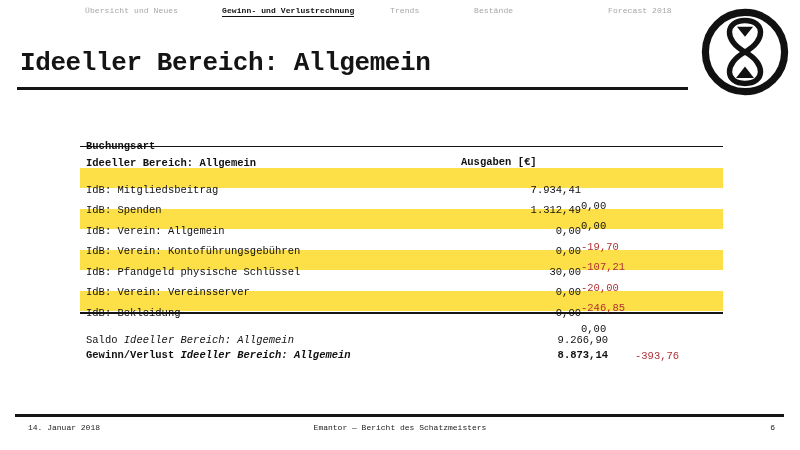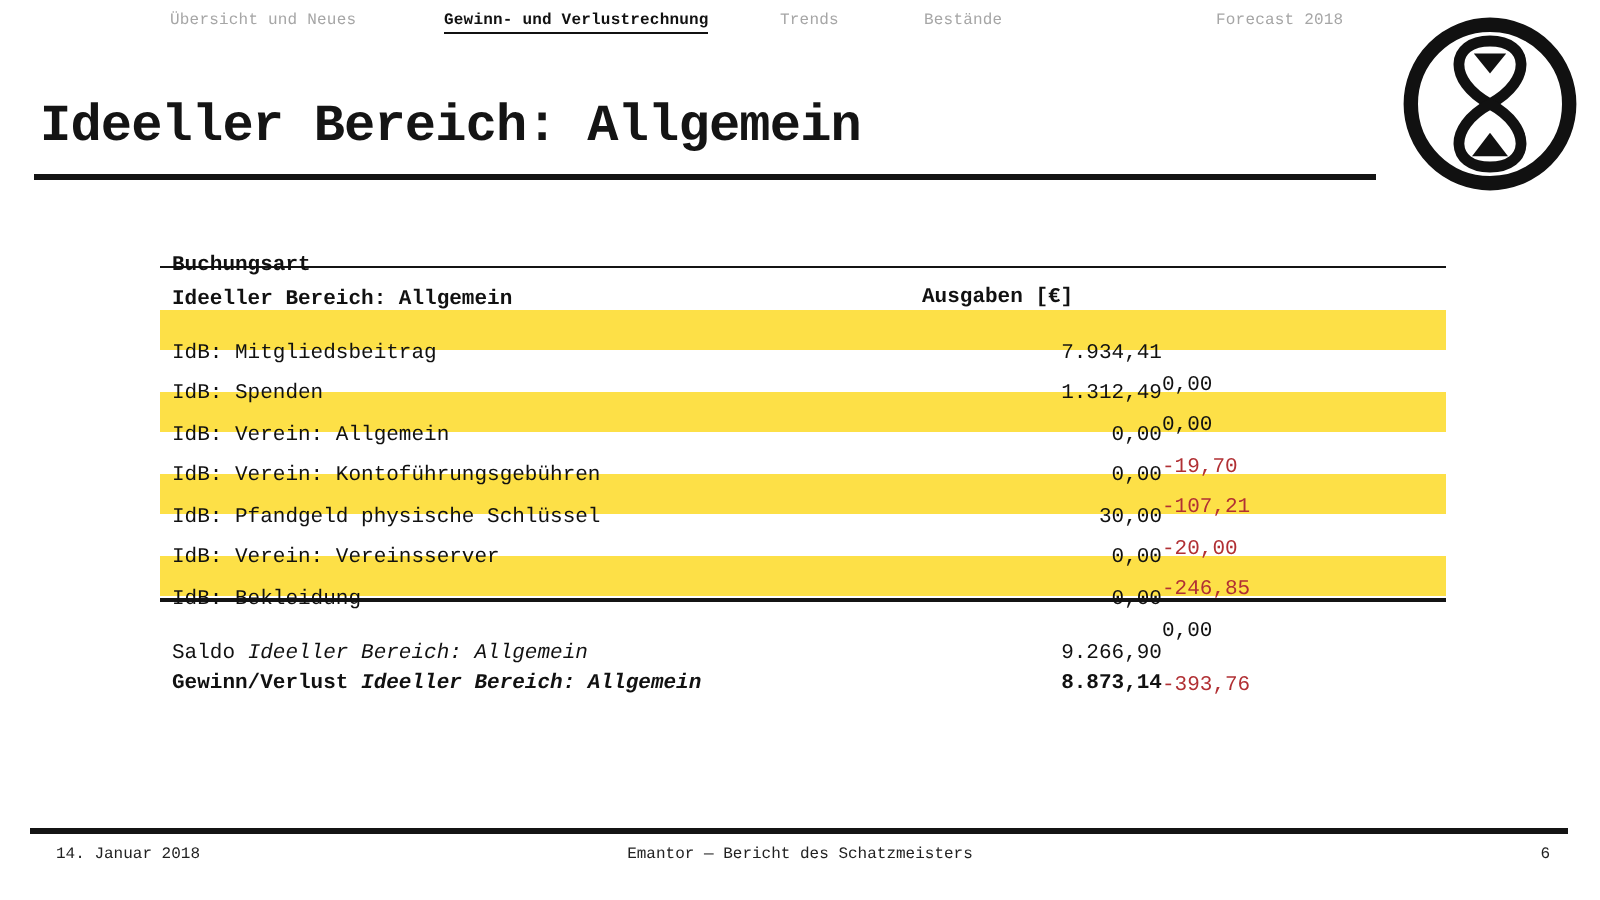--- a/index.html
+++ b/index.html
@@ -8,41 +8,41 @@
     font-family:Liberation Mono, monospace;color:#111;
     overflow:hidden;margin:0 auto;
   }
   
   .nav{position:absolute;top:6px;left:0;width:800px;height:16px;font-size:8px;letter-spacing:0.1px;}
   .nav span{position:absolute;top:0;white-space:nowrap;color:#a6a6a6;font-weight:400;}
   .nav span.active{color:#111;font-weight:700;border-bottom:1px solid #111;padding-bottom:1px;}
   .nav span:nth-child(1){left:85px;}
   .nav span:nth-child(2){left:222px;}
   .nav span:nth-child(3){left:390px;}
-  .nav span:nth-child(4){left:462px;}
+  .nav span:nth-child(4){left:474px;}
   .nav span:nth-child(5){left:564px;padding-left:44px;}
   
   .frametitle{position:absolute;left:20px;top:48px;font-size:26px;font-weight:700;
     letter-spacing:-0.4px;color:#141414;}
   .title-rule{position:absolute;left:17px;top:87px;width:671px;height:2.5px;background:#141414;}
   
   .logo{position:absolute;left:700px;top:7px;width:90px;height:90px;}
   
-  .table{position:absolute;left:80px;top:111px;width:643px;font-size:10.5px;}
+  .table{position:absolute;left:80px;top:124px;width:643px;font-size:10.5px;}
   .trow{display:grid;grid-template-columns:381px 120px 142px;align-items:center;height:20.5px;box-sizing:border-box;}
   .trow .c1{padding-left:6px;text-align:left;white-space:nowrap;}
   .trow .c2{text-align:right;white-space:nowrap;}
   .trow .c3{text-align:left;padding-right:13px;white-space:nowrap;margin-top:32px;}
   .thead{font-weight:700;height:23px;border-bottom:1.5px solid #141414;}
   .group{font-weight:700;}
   .stripe{background:#fde047;}
   .neg{color:#b13034;}
   .sum-rule{height:2px;background:#141414;margin-top:1px;}
   .summary{margin-top:4px;}
-  .summary .trow{height:20.5px;}
+  .summary .trow{height:20.5px;gap:27px;}
   .sum-name{font-style:italic;}
   .bold-row{font-weight:700;}
   
   .foot-rule{position:absolute;left:15px;top:414px;width:769px;height:2.5px;background:#141414;}
   .footer{position:absolute;left:0;top:421px;width:800px;height:16px;font-size:8px;color:#222;}
   .footer .f-date{position:absolute;left:28px;top:2px;}
   .footer .f-center{position:absolute;left:0;top:2px;width:800px;text-align:center;}
   .footer .f-page{position:absolute;right:25px;top:2px;}
 </style>
 </head>

